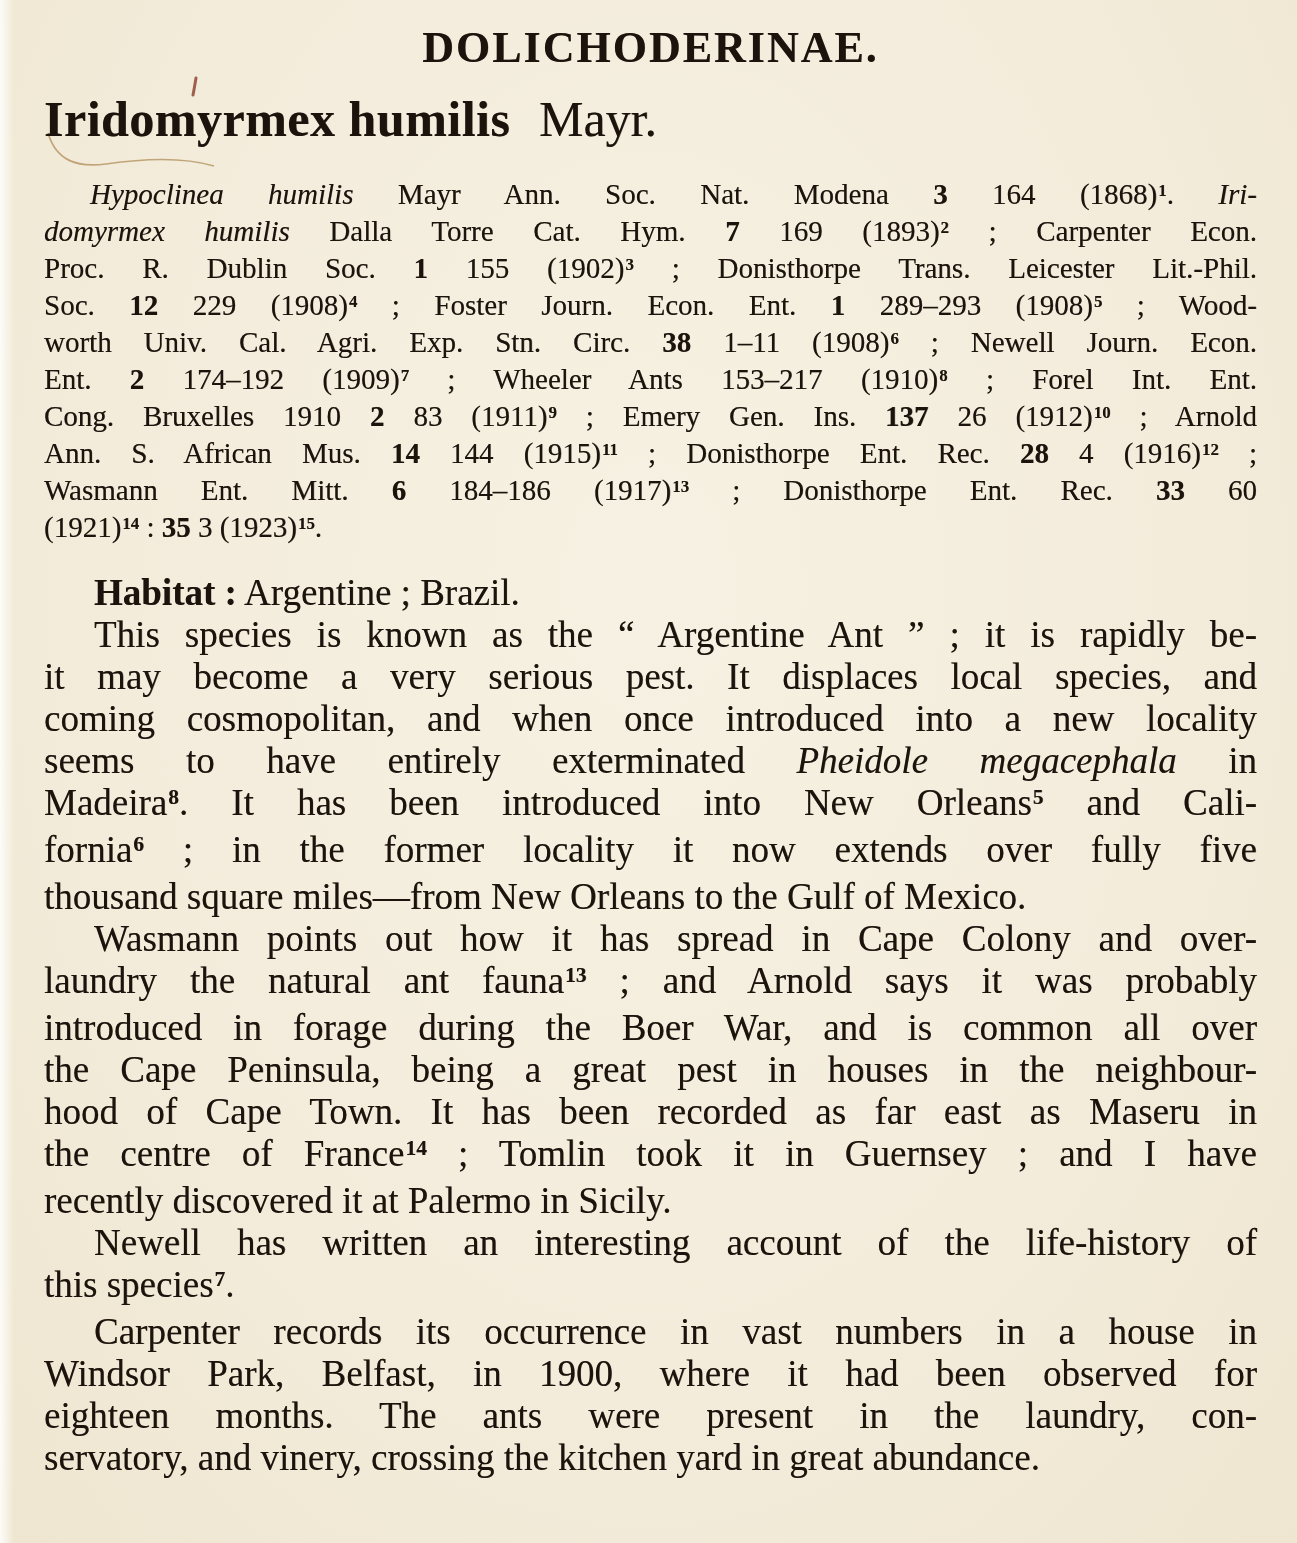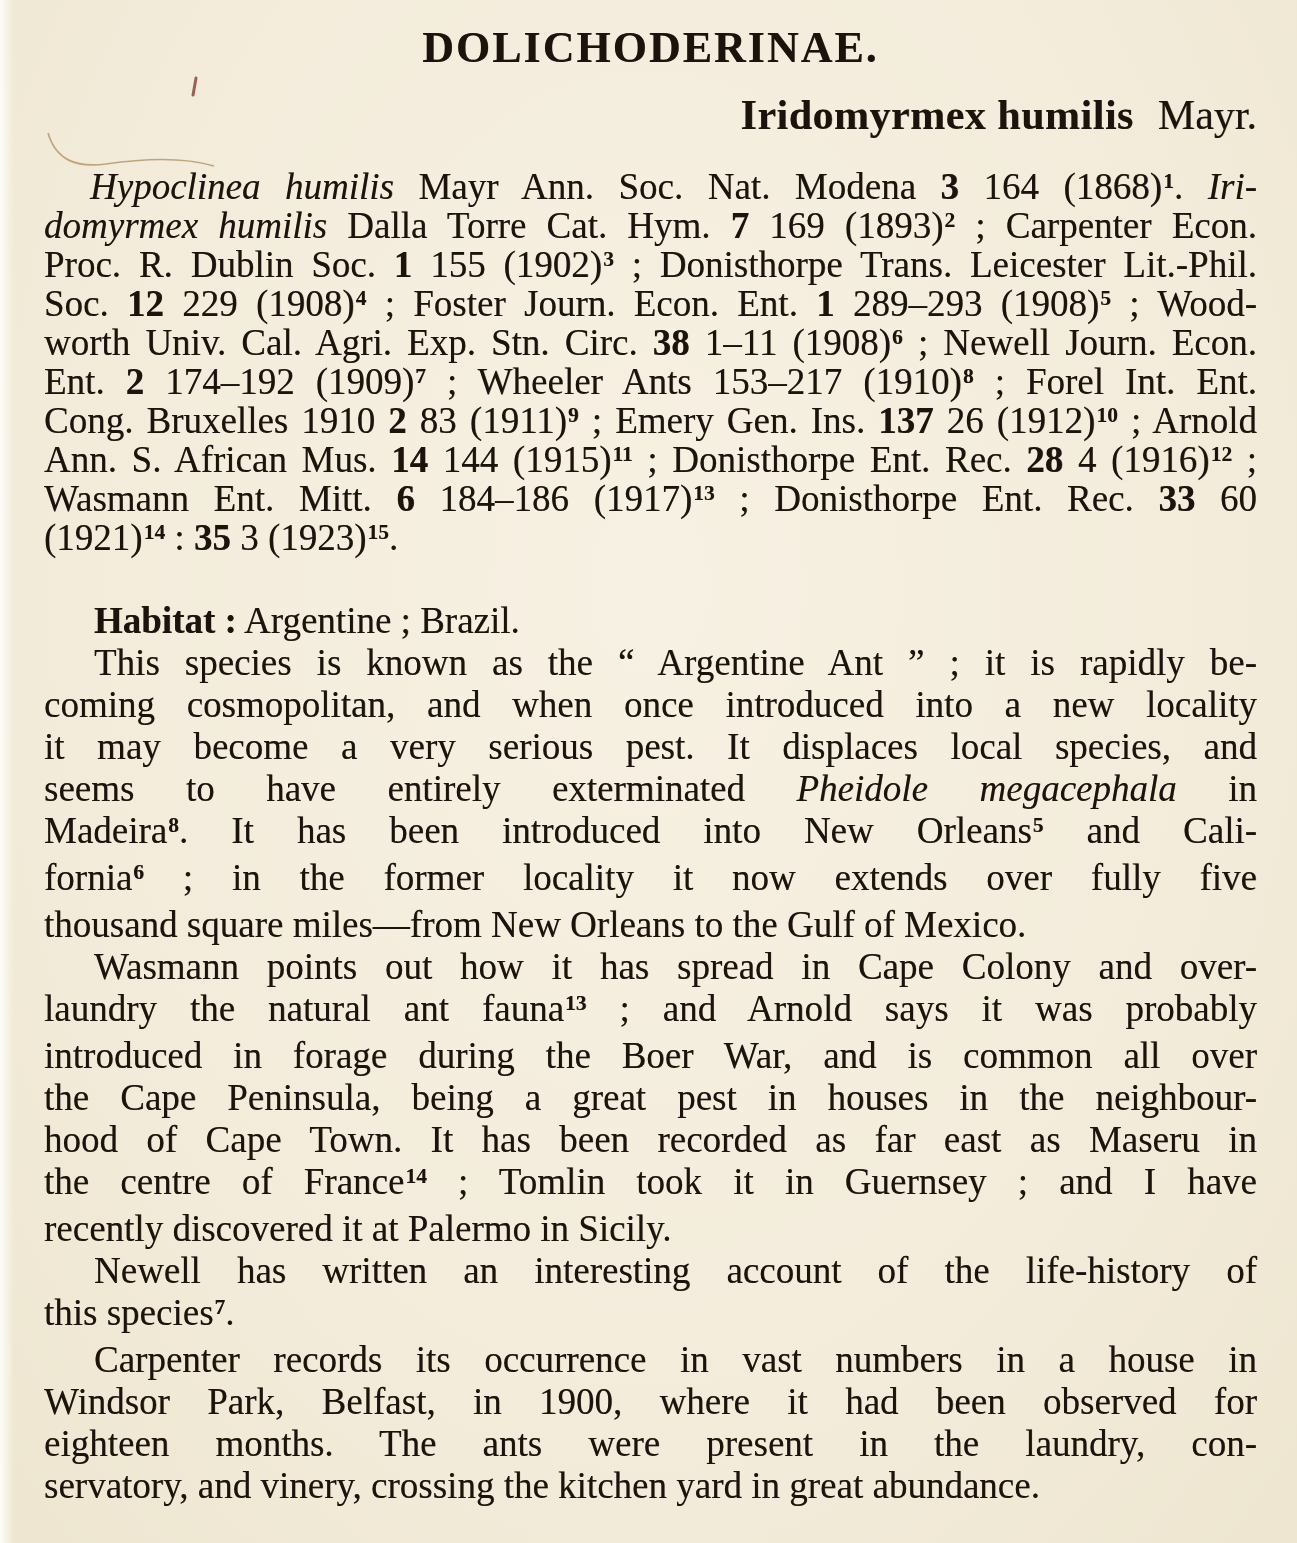--- a/index.html
+++ b/index.html
@@ -17,27 +17,27 @@
     position: absolute; left: 0; top: 0; width: 14px; height: 100%;
     background: linear-gradient(to right, #fdfcf8, rgba(253,252,248,0));
     pointer-events: none;
   }
   .content { position: relative; padding: 0 40px 0 44px; }
   h1.title {
     font-size: 44px; line-height: 1; font-weight: 700;
     text-align: center; margin: 26px 0 0; letter-spacing: 2px;
   }
   h2.species {
-    font-size: 42px; line-height: 1; text-align: right;
+    font-size: 50px; line-height: 1; text-align: left;
     margin: 24px 0 0; font-weight: 400;
   }
   h2.species .sp-name { font-weight: 700; letter-spacing: 0.5px; }
   h2.species .sp-author { margin-left: 0.32em; }
-  .synonymy { margin-top: 34px; font-size: 37px; line-height: 33px; }
-  .bodytext { margin-top: 40px; font-size: 37px; line-height: 42px; }
+  .synonymy { margin-top: 34px; font-size: 29px; line-height: 33px; }
+  .bodytext { margin-top: 24px; font-size: 37px; line-height: 42px; }
   .tline { text-align: justify; text-align-last: justify; }
   .tline.end { text-align-last: left; }
   .synonymy .tline.ind { text-indent: 46px; }
   .bodytext .tline.ind { text-indent: 50px; }
   .seg-r { }
   .seg-i { font-style: italic; }
   .seg-b { font-weight: 700; }
   .seg-s {
     font-weight: 700; font-size: 0.58em;
     position: relative; top: -0.5em; margin-left: 1px;
@@ -72,22 +72,22 @@
         <div class="tline"><span class="seg-r">Ent. </span><span class="seg-b">2</span><span class="seg-r"> 174–192 (1909)</span><span class="seg-s">7</span><span class="seg-r"> ; Wheeler Ants 153–217 (1910)</span><span class="seg-s">8</span><span class="seg-r"> ; Forel Int. Ent.</span></div>
         <div class="tline"><span class="seg-r">Cong. Bruxelles 1910 </span><span class="seg-b">2</span><span class="seg-r"> 83 (1911)</span><span class="seg-s">9</span><span class="seg-r"> ; Emery Gen. Ins. </span><span class="seg-b">137</span><span class="seg-r"> 26 (1912)</span><span class="seg-s">10</span><span class="seg-r"> ; Arnold</span></div>
         <div class="tline"><span class="seg-r">Ann. S. African Mus. </span><span class="seg-b">14</span><span class="seg-r"> 144 (1915)</span><span class="seg-s">11</span><span class="seg-r"> ; Donisthorpe Ent. Rec. </span><span class="seg-b">28</span><span class="seg-r"> 4 (1916)</span><span class="seg-s">12</span><span class="seg-r"> ;</span></div>
         <div class="tline"><span class="seg-r">Wasmann Ent. Mitt. </span><span class="seg-b">6</span><span class="seg-r"> 184–186 (1917)</span><span class="seg-s">13</span><span class="seg-r"> ; Donisthorpe Ent. Rec. </span><span class="seg-b">33</span><span class="seg-r"> 60</span></div>
         <div class="tline end"><span class="seg-r">(1921)</span><span class="seg-s">14</span><span class="seg-r"> : </span><span class="seg-b">35</span><span class="seg-r"> 3 (1923)</span><span class="seg-s">15</span><span class="seg-r">.</span></div>
       </section>
 
     <section class="bodytext">
         <div class="tline ind end"><span class="seg-b">Habitat :</span><span class="seg-r"> Argentine ; Brazil.</span></div>
         <div class="tline ind"><span class="seg-r">This species is known as the “ Argentine Ant ” ; it is rapidly be-</span></div>
+        <div class="tline"><span class="seg-r">it may become a very serious pest. It displaces local species, and</span></div>
         <div class="tline"><span class="seg-r">coming cosmopolitan, and when once introduced into a new locality</span></div>
-        <div class="tline"><span class="seg-r">it may become a very serious pest. It displaces local species, and</span></div>
         <div class="tline"><span class="seg-r">seems to have entirely exterminated </span><span class="seg-i">Pheidole megacephala</span><span class="seg-r"> in</span></div>
         <div class="tline"><span class="seg-r">Madeira</span><span class="seg-s">8</span><span class="seg-r">. It has been introduced into New Orleans</span><span class="seg-s">5</span><span class="seg-r"> and Cali-</span></div>
         <div class="tline"><span class="seg-r">fornia</span><span class="seg-s">6</span><span class="seg-r"> ; in the former locality it now extends over fully five</span></div>
         <div class="tline end"><span class="seg-r">thousand square miles—from New Orleans to the Gulf of Mexico.</span></div>
         <div class="tline ind"><span class="seg-r">Wasmann points out how it has spread in Cape Colony and over-</span></div>
         <div class="tline"><span class="seg-r">laundry the natural ant fauna</span><span class="seg-s">13</span><span class="seg-r"> ; and Arnold says it was probably</span></div>
         <div class="tline"><span class="seg-r">introduced in forage during the Boer War, and is common all over</span></div>
         <div class="tline"><span class="seg-r">the Cape Peninsula, being a great pest in houses in the neighbour-</span></div>
         <div class="tline"><span class="seg-r">hood of Cape Town. It has been recorded as far east as Maseru in</span></div>
         <div class="tline"><span class="seg-r">the centre of France</span><span class="seg-s">14</span><span class="seg-r"> ; Tomlin took it in Guernsey ; and I have</span></div>

